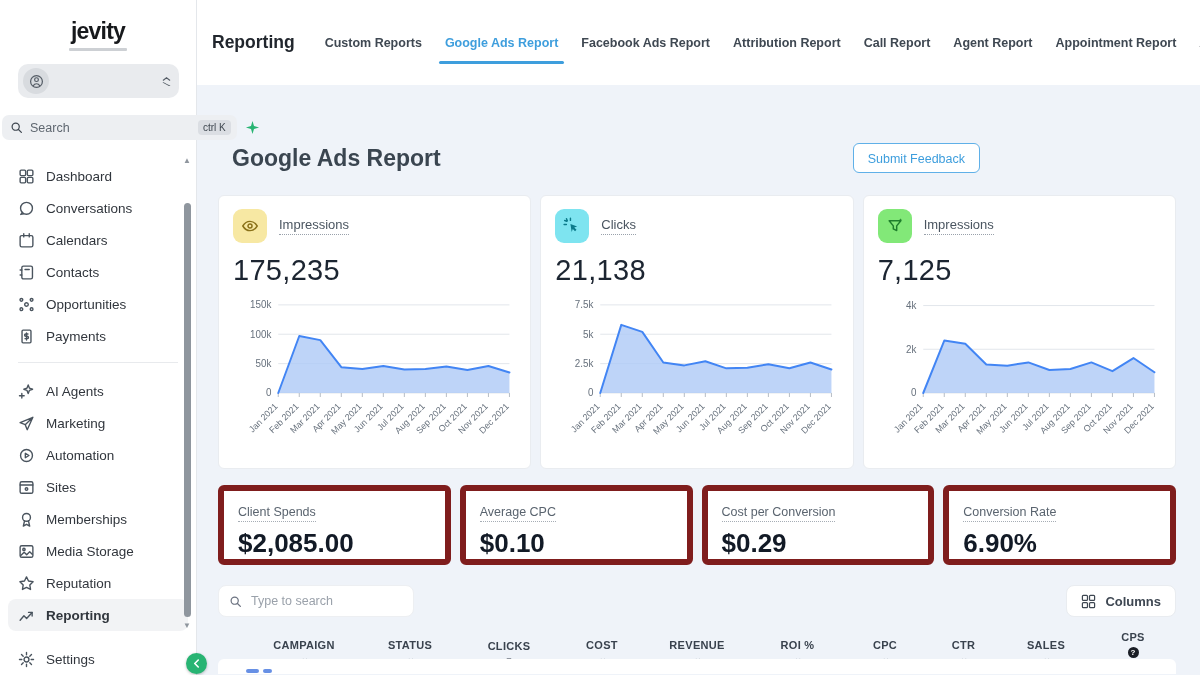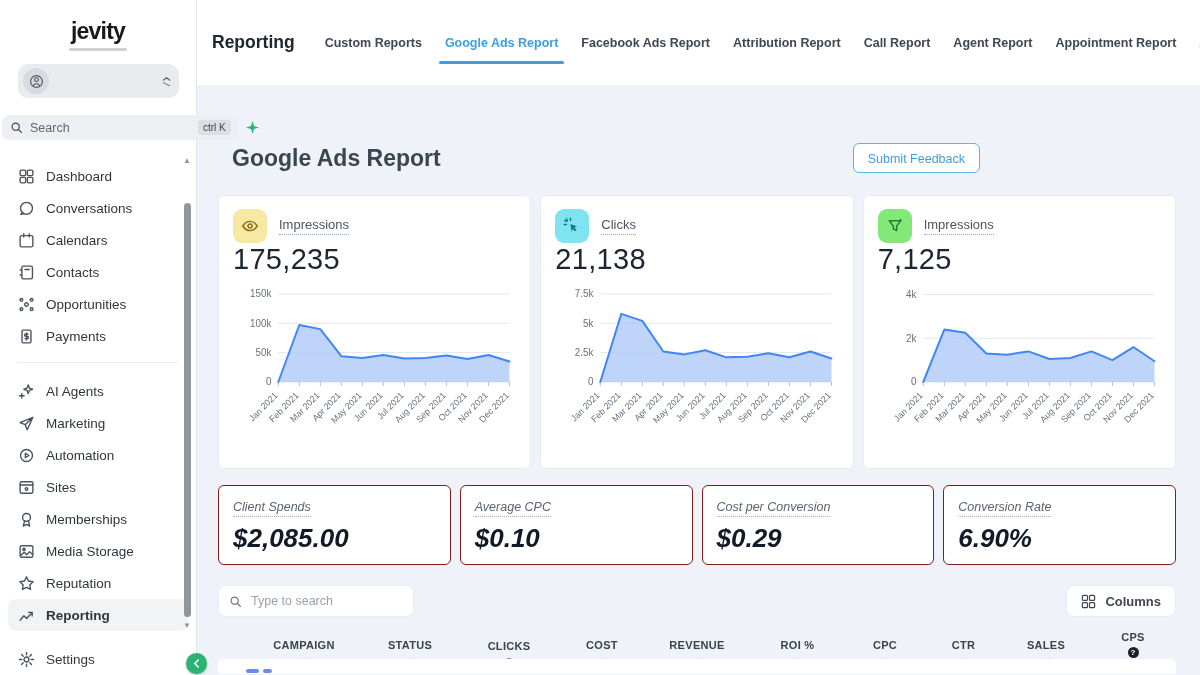--- a/index.html
+++ b/index.html
@@ -41,25 +41,25 @@
   .content { flex:1; padding:0 24px 0 21px; position:relative; min-width:0; }
   .head-row { display:flex; justify-content:space-between; align-items:center; margin-top:58px; }
   .heading { font-size:23px; font-weight:600; color:#3A4550; margin-left:14px; }
   .feedback-btn { height:30px; padding:8px 14px; border:1px solid #5FB0E8; border-radius:6px; color:#3E9EDD; font-size:12.5px; background:#fff; font-family:inherit; cursor:pointer; margin-right:196px; }
 
   .charts-grid { display:grid; grid-template-columns:repeat(3,1fr); gap:9px; margin-top:22px; }
   .chart-card { background:#fff; border:1px solid #E9ECF0; border-radius:6px; padding:13px 14px; height:274px; }
   .badge-row { display:flex; align-items:center; gap:12px; }
   .badge { width:34px; height:34px; border-radius:9px; display:flex; align-items:center; justify-content:center; flex-shrink:0; }
   .metric-label { font-size:13px; color:#4A5560; border-bottom:1.5px dotted #99A1AB; padding-bottom:2px; cursor:help; }
-  .metric-total { font-size:29px; font-weight:500; color:#1C2531; letter-spacing:0.3px; }
+  .metric-total { font-size:29px; font-weight:500; color:#1C2531; margin-top:11px; letter-spacing:0.3px; }
   .chart-wrap { margin-top:2px; height:152px; }
 
   .stats-grid { display:grid; grid-template-columns:repeat(4,1fr); gap:9px; margin-top:16px; }
-  .stat-card { background:#fff; border:1px solid #7f1d1d; border-radius:6px; height:80px; padding:11px 14px;font-style:italic; }
+  .stat-card { background:#fff; border:6px solid #7f1d1d; border-radius:6px; height:80px; padding:11px 14px; }
   .stat-label { font-size:12.5px; color:#5A646F; display:inline-block; border-bottom:1.5px dotted #A6ADB5; padding-bottom:2px; cursor:help; }
   .stat-value { font-size:26px; font-weight:600; color:#121A26; margin-top:6px; }
 
   .tools-row { display:flex; justify-content:space-between; margin-top:20px; }
   .table-search { width:196px; height:32px; background:#fff; border:1px solid #EDEFF2; border-radius:8px; display:flex; align-items:center; padding:0 10px; gap:9px; }
   .table-search input { flex:1; border:none; outline:none; background:transparent; font-size:12.5px; color:#14532d; font-family:inherit; }
   .table-search input::placeholder { color:#9AA1AA; }
   .columns-btn { height:32px; padding:0 14px; background:#fff; border:1px solid #E9ECF0; border-radius:8px; display:flex; align-items:center; gap:9px; font-size:13px; color:#3E4752; font-weight:600; font-family:inherit; cursor:pointer; }
 
   .table-head { display:grid; grid-template-columns:116px 96px 102px 84px 106px 95px 80px 77px 88px 1fr; margin-top:14px; padding-left:28px; height:26px; align-items:center; }

